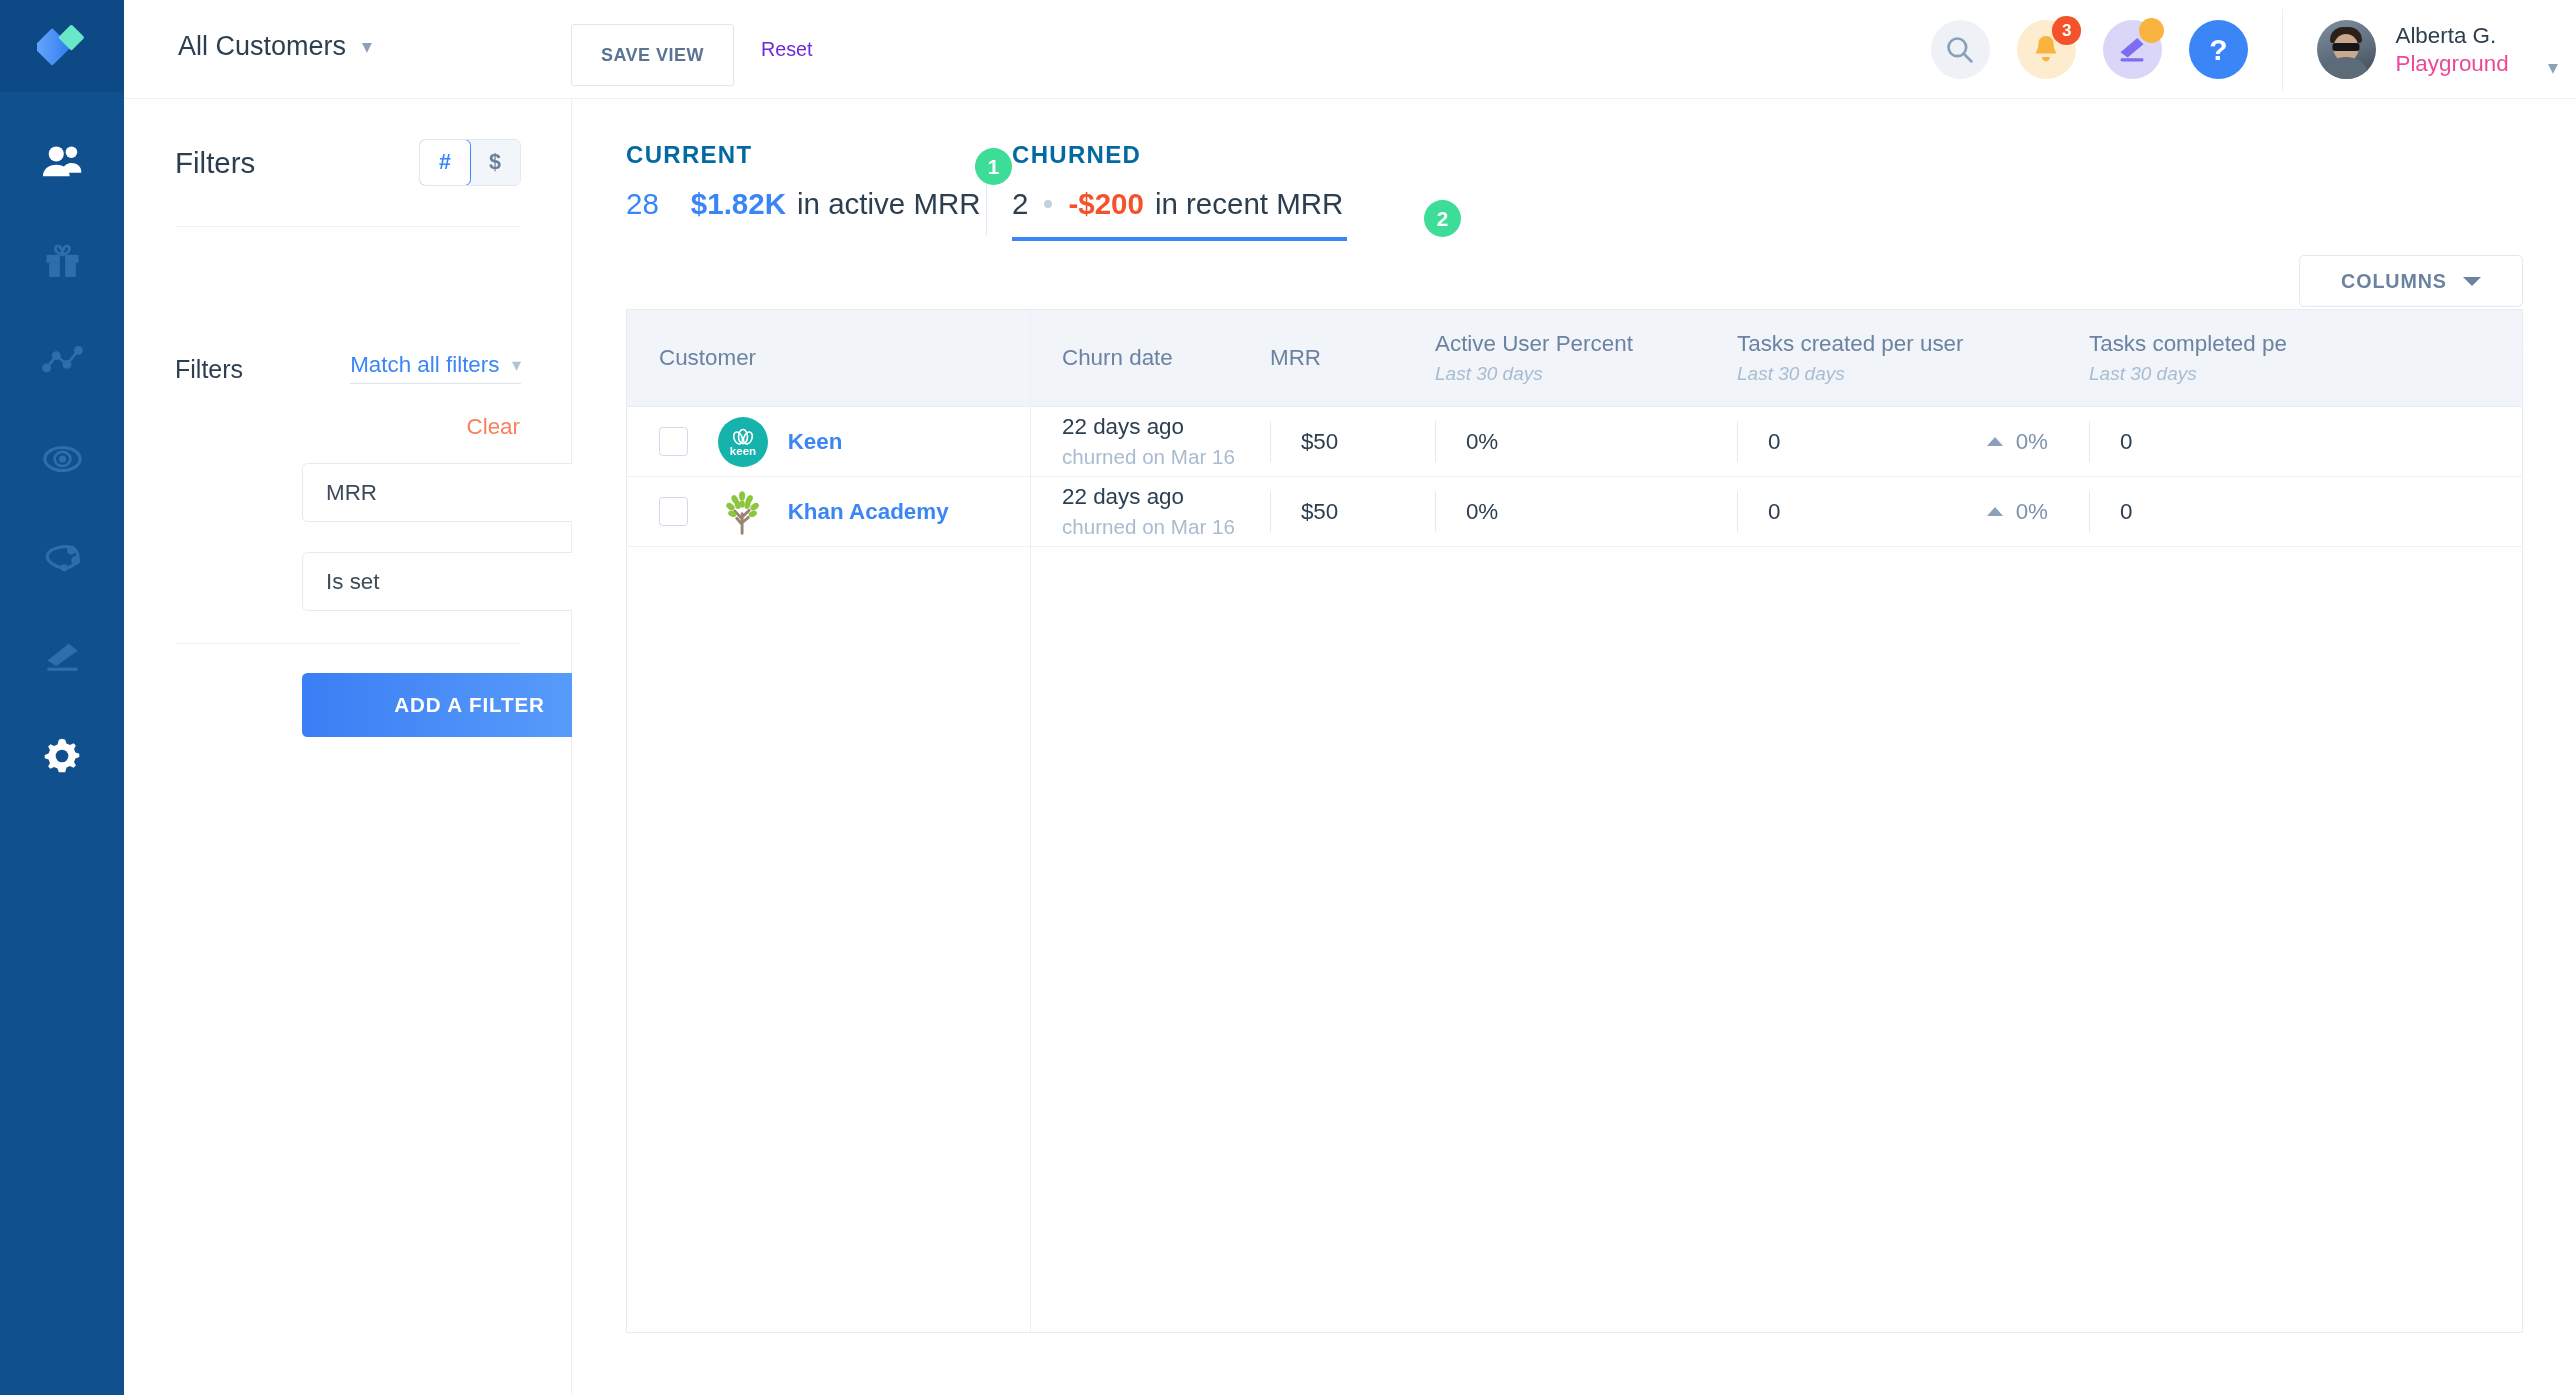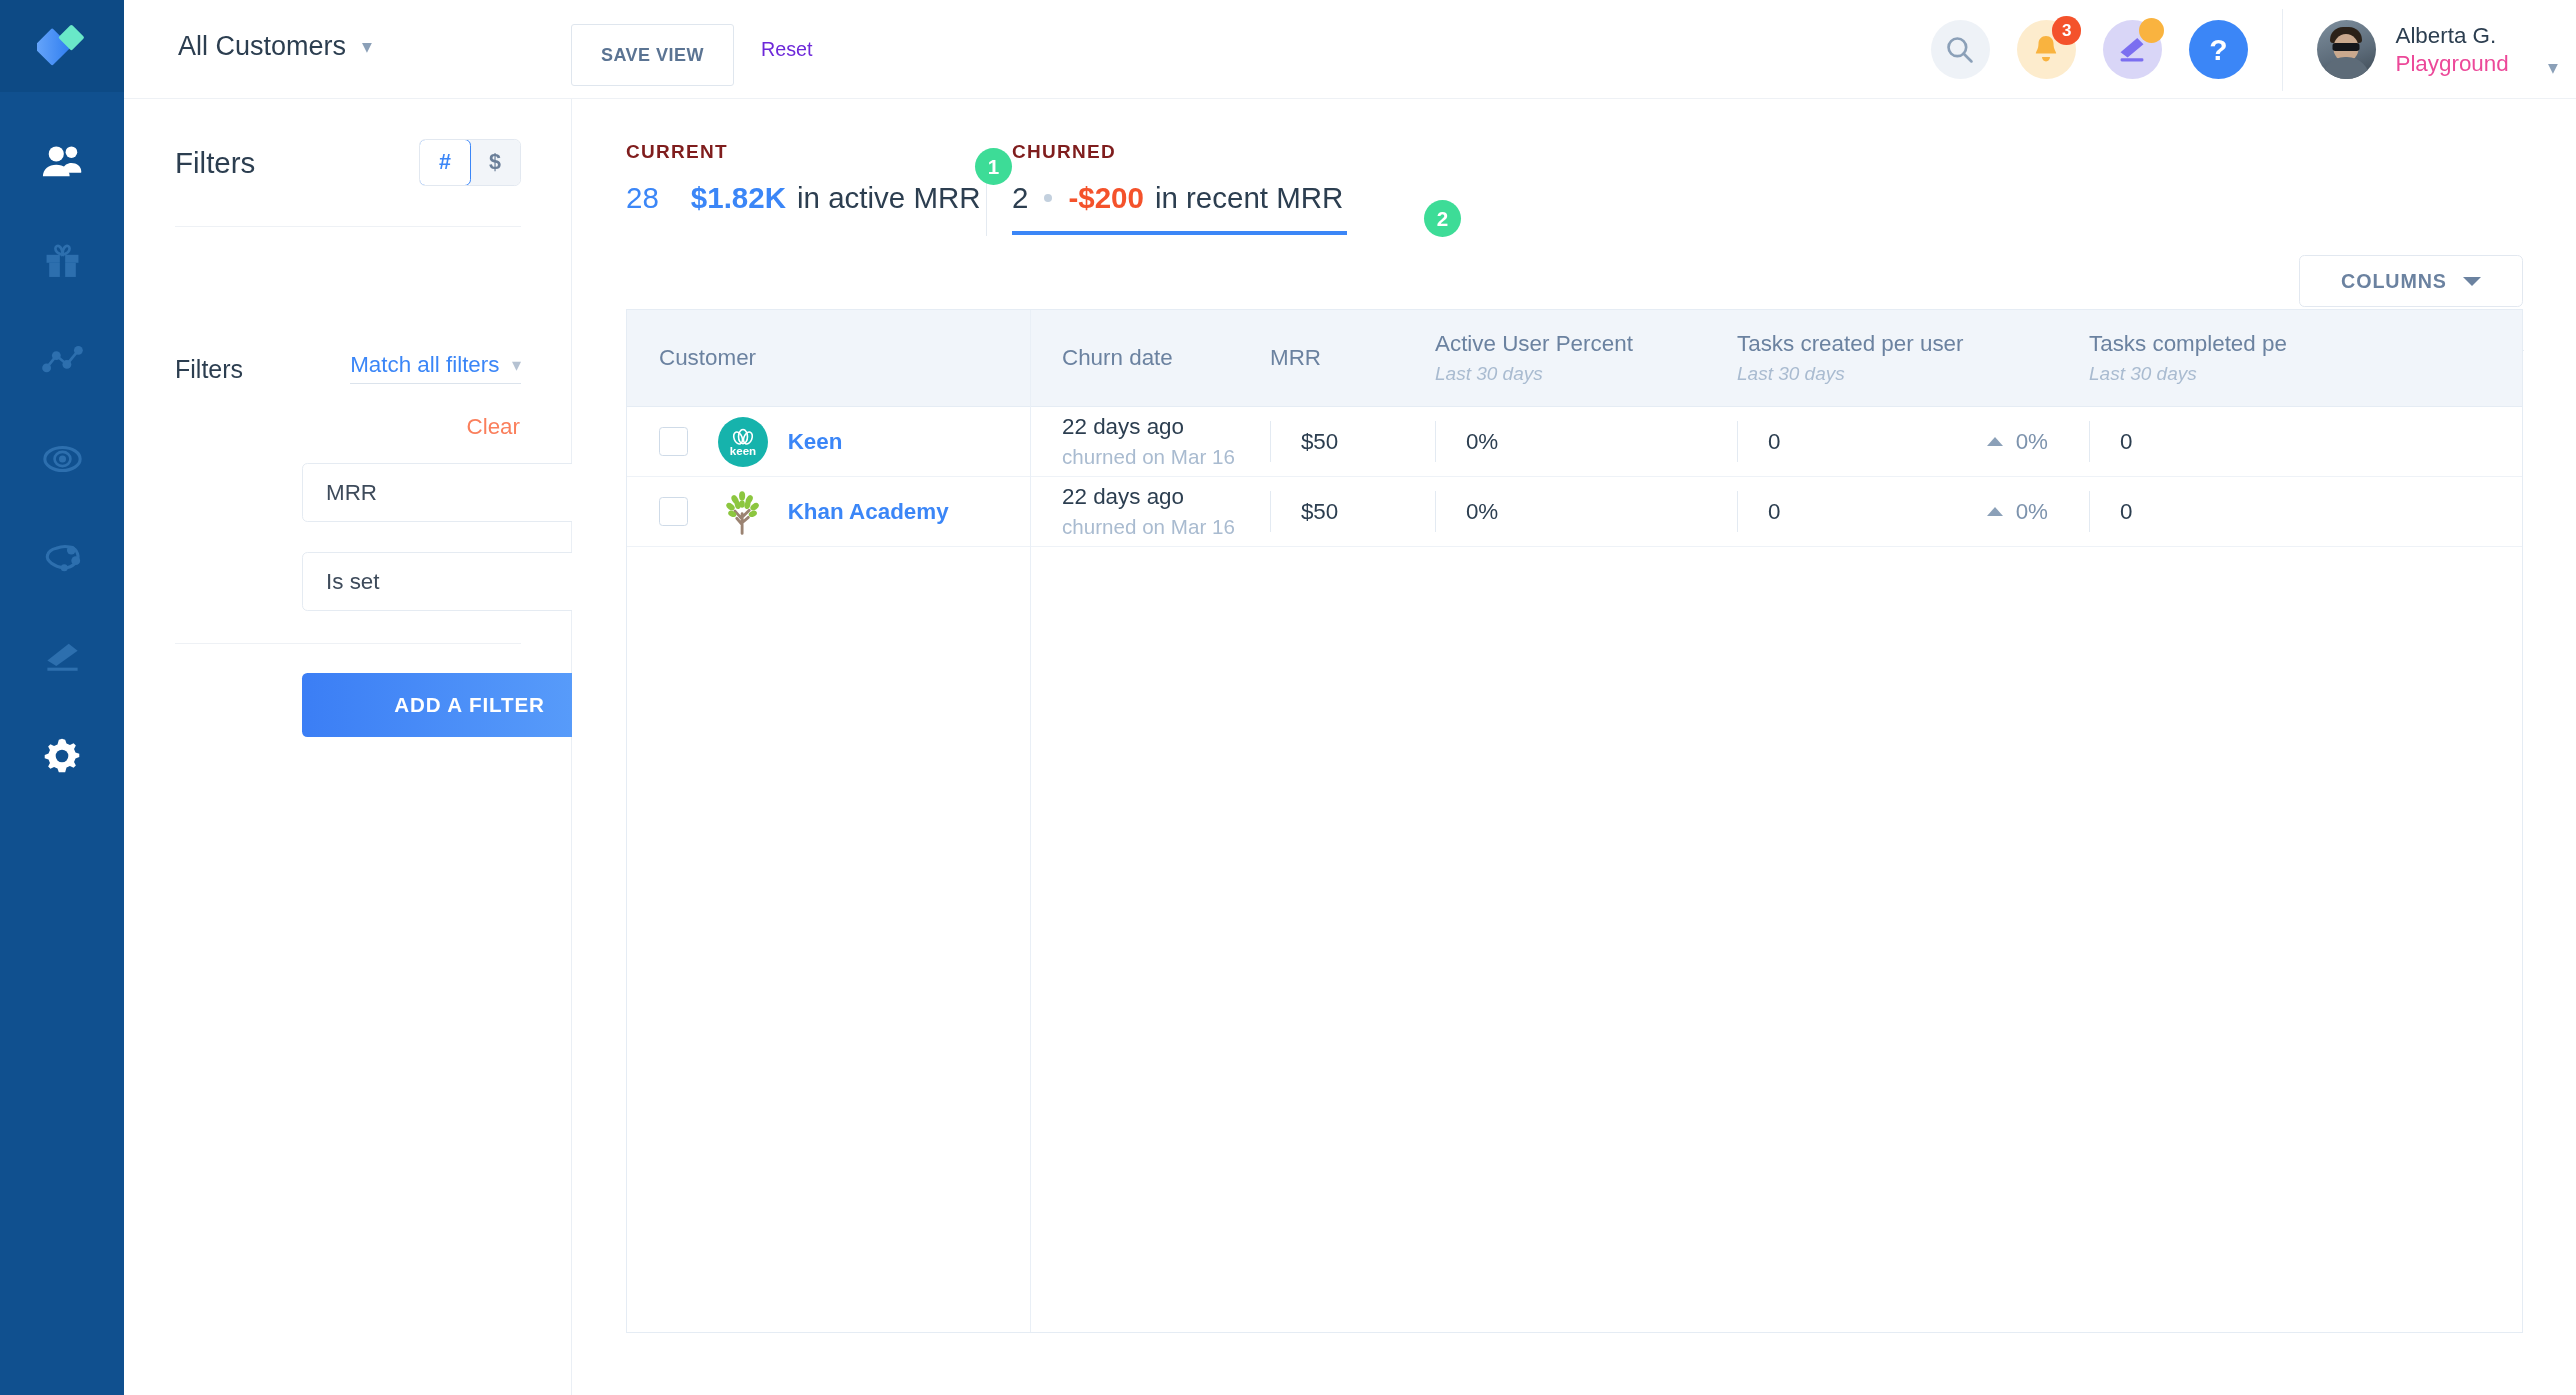--- a/index.html
+++ b/index.html
@@ -213,21 +213,21 @@
 
   .metrics {
     position: absolute; left: 54px; top: 42px;
     display: flex; align-items: flex-start;
   }
   .metric {
     position: relative;
     padding-bottom: 19.7px;
   }
   .metric-label {
-    font-size: 19px; color: #7f1d1d; letter-spacing: 1.3px; font-weight: 600;
+    font-size: 24px; color: #0369a1; letter-spacing: 1.3px; font-weight: 600;
   }
   .metric-value {
     margin-top: 18px; font-size: 29.5px; color: #2c3e50; white-space: nowrap;
     display: flex; align-items: center; gap: 0;
   }
   .mv-count { font-weight: 400; }
   .mv-count.blue { color: #3b86f7; }
   .mv-dot {
     width: 8px; height: 8px; border-radius: 50%; background: #c3d0de;
     margin: 0 16px;

